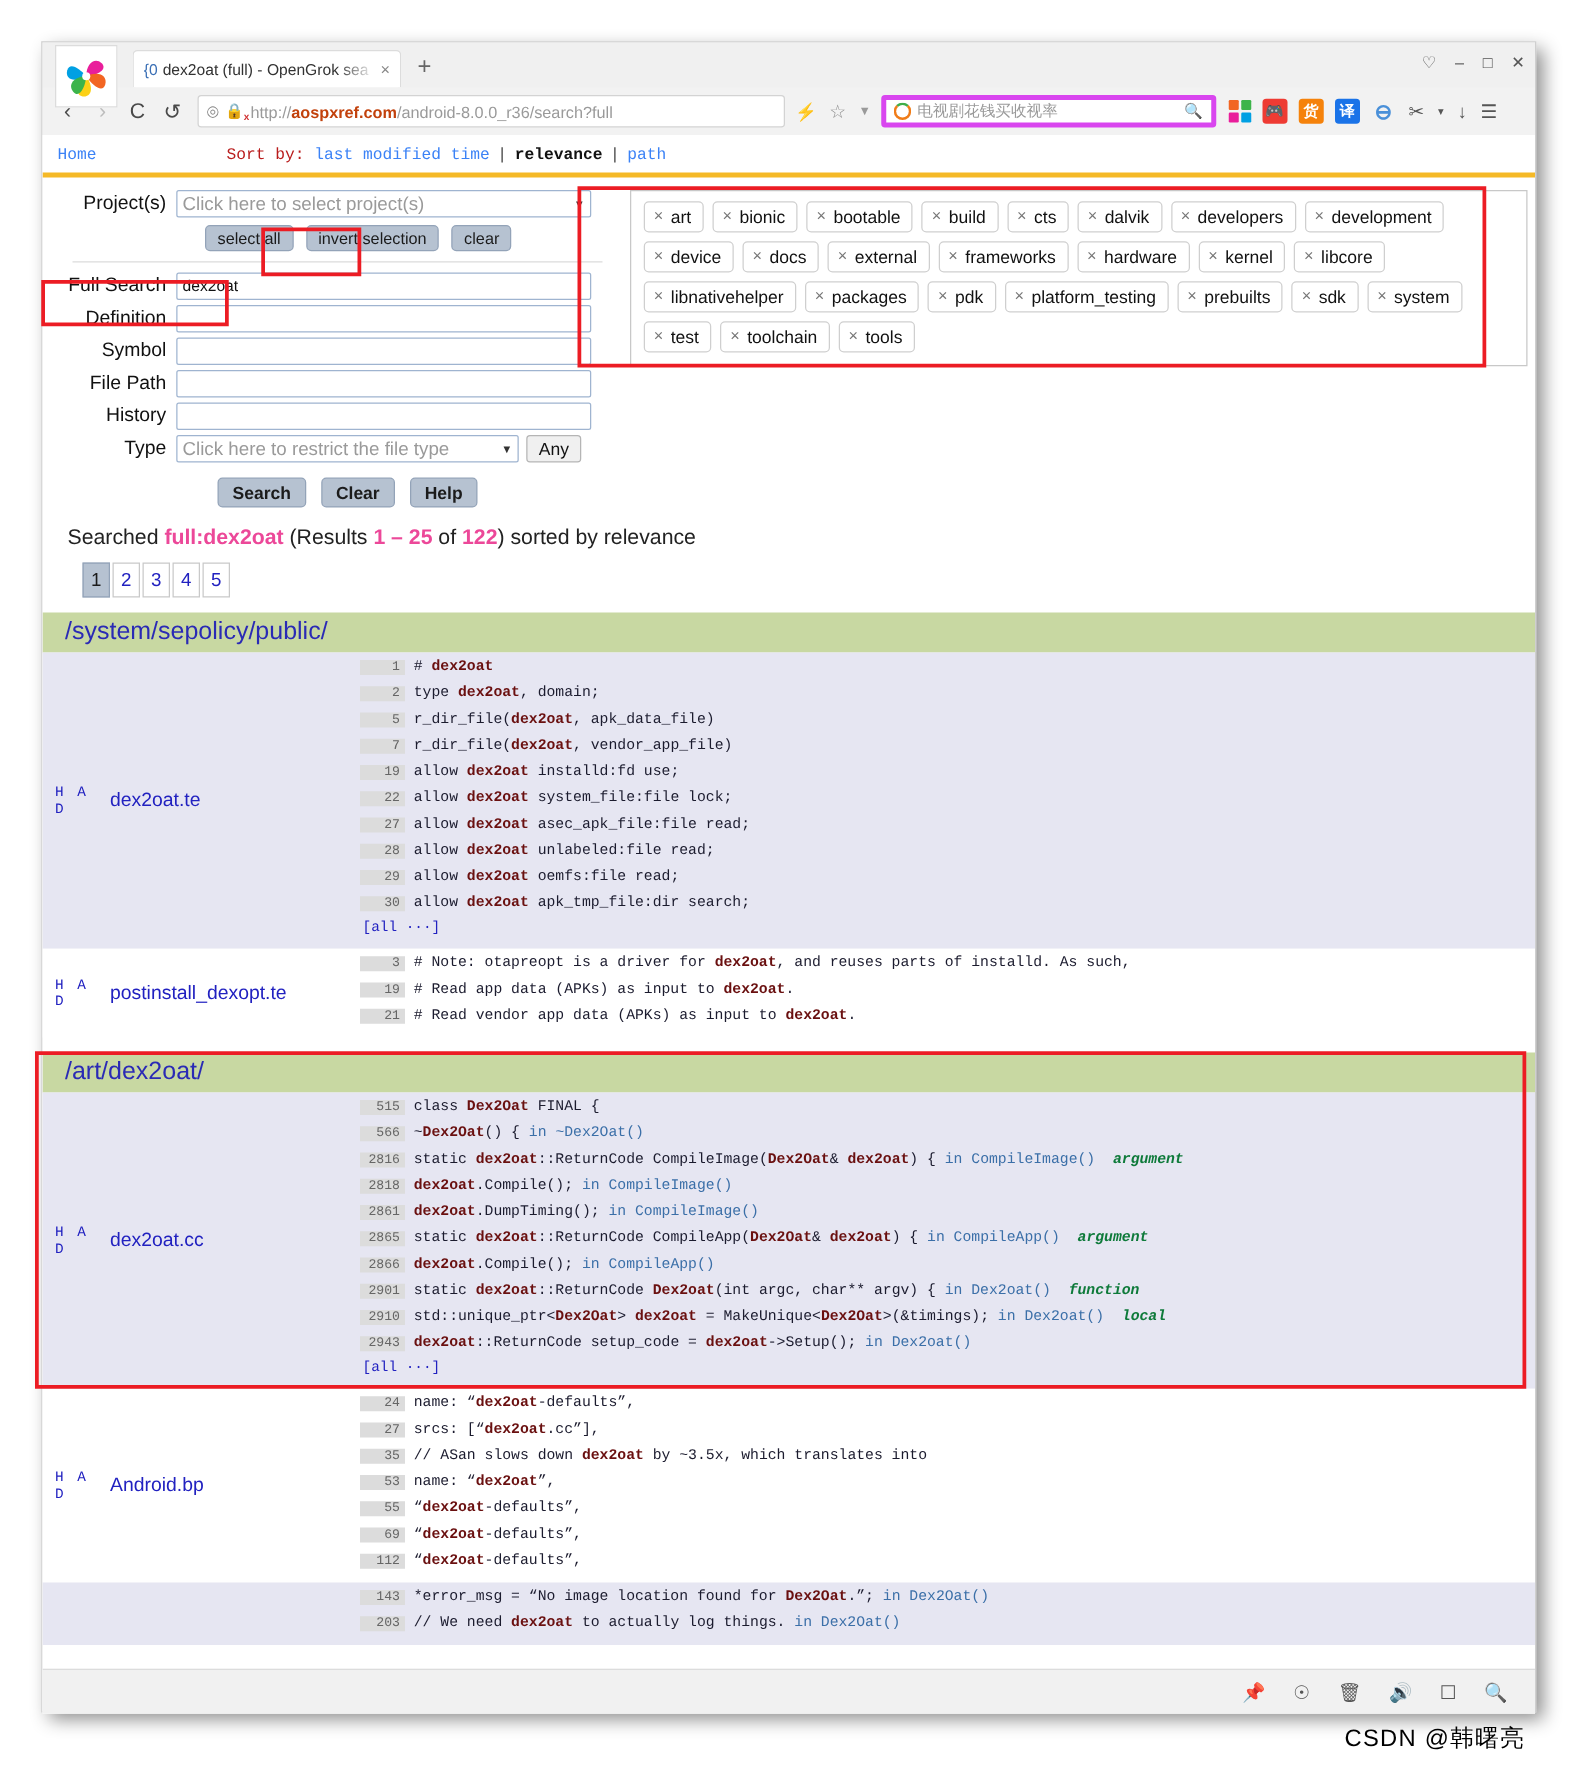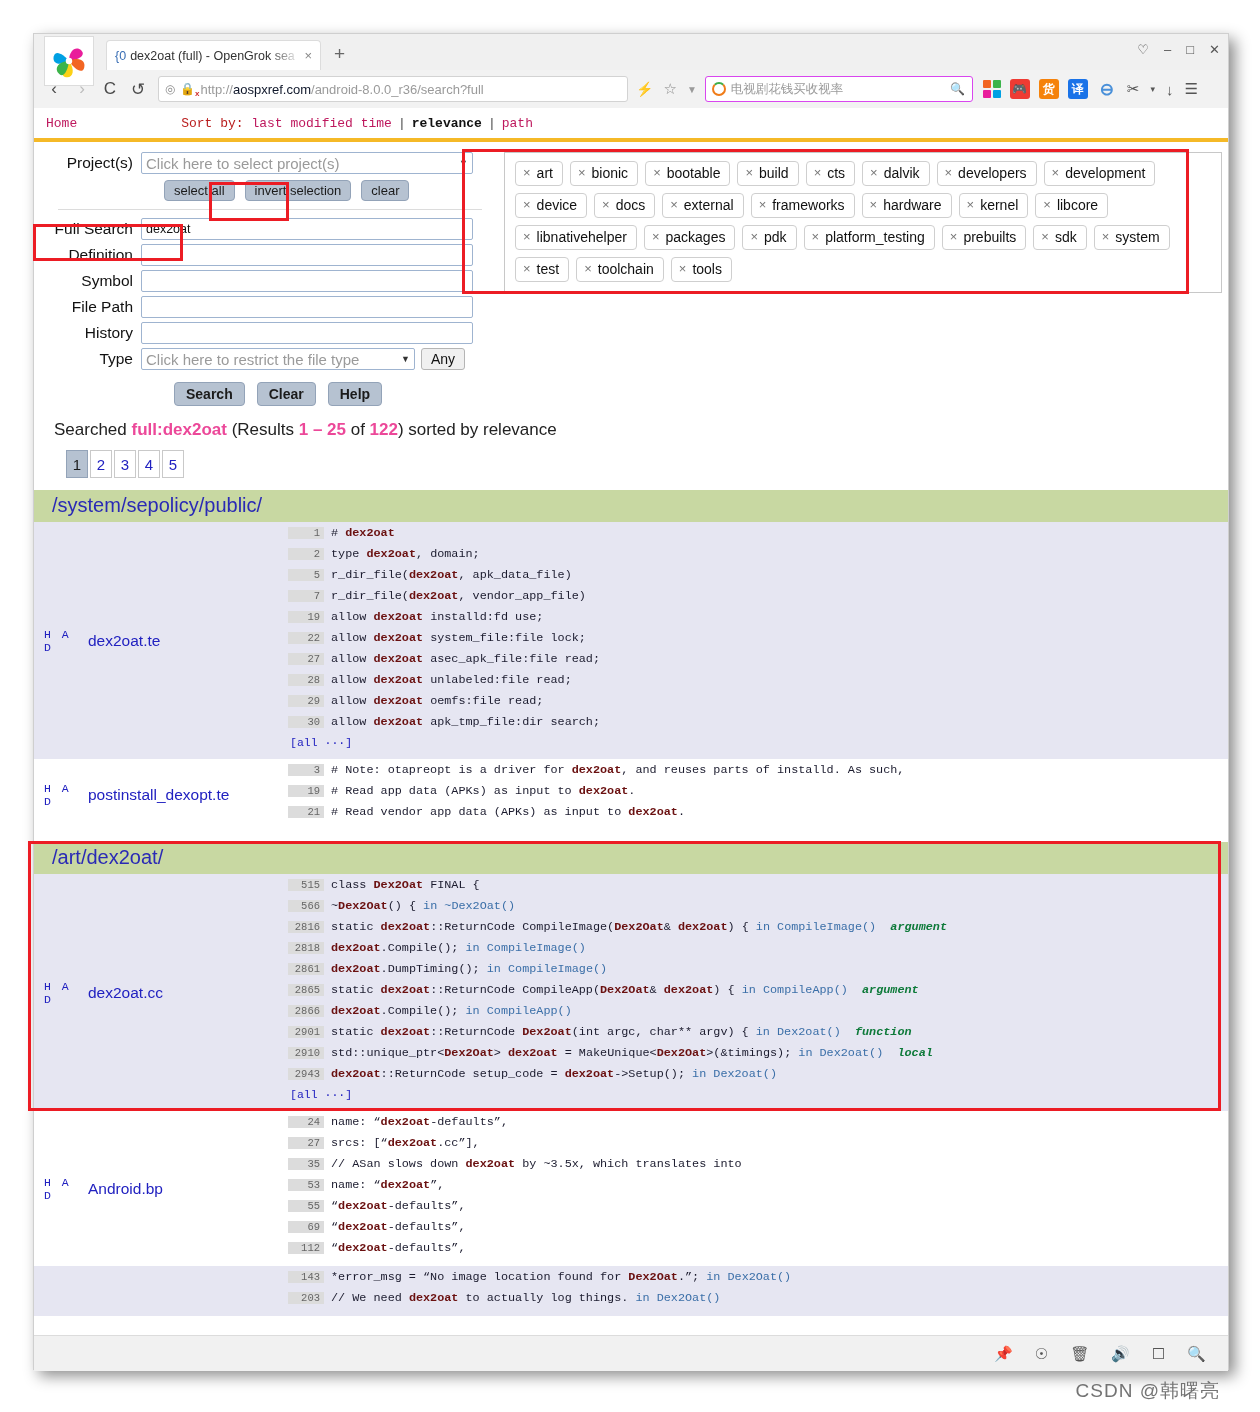--- a/index.html
+++ b/index.html
@@ -54,31 +54,31 @@
            display:flex; align-items:center; padding:0 6px; }
   .navbtn{ width:28px; height:28px; display:flex; align-items:center;
            justify-content:center; font-size:17px; color:#4a4a4a; cursor:pointer; }
   .navbtn.dim{ color:#bdbdbd; }
   .urlbar{
     flex:0 0 auto; width:470px; height:26px; margin-left:6px;
     background:#fff; border:1px solid #d3d3d3; border-radius:3px;
     display:flex; align-items:center; padding:0 6px; gap:5px; font-size:13px;
   }
   .url-text{ color:#9a9a9a; white-space:nowrap; overflow:hidden; }
-  .url-text b{ color:#0f172a; font-weight:400; }
+  .url-text b{ color:#c2410c; font-weight:700; }
   .shield-ico{ color:#8a8a8a; font-size:12px; }
   .lock-ico{ position:relative; color:#777; font-size:12px; }
   .lock-ico::after{ content:"x"; position:absolute; right:-4px; bottom:-2px;
     color:#d03030; font-size:8px; font-weight:700; }
   .bolt{ color:#9a9a9a; font-size:14px; margin-left:8px; cursor:pointer; }
   .star{ color:#8a8a8a; font-size:15px; margin-left:10px; cursor:pointer; }
   .caret{ color:#9a9a9a; font-size:10px; margin-left:10px; cursor:pointer; }
   .searchbox{
     width:268px; height:26px; margin-left:8px; background:#fff;
-    border:1px solid #d946ef; border-radius:3px;
+    border:4px solid #d946ef; border-radius:3px;
     display:flex; align-items:center; padding:0 6px; gap:5px; font-size:12.5px;
   }
   .search-logo{ width:14px; height:14px; border-radius:50%;
     border:2.5px solid #f07c18; border-top-color:#3fae49; flex:0 0 auto; }
   .searchbox .q{ color:#9a9a9a; flex:1; white-space:nowrap; overflow:hidden; }
   .mag{ color:#9a9a9a; font-size:12px; }
   .ext-icons{ display:flex; align-items:center; gap:9px; margin-left:10px; }
   .ext{ width:20px; height:20px; border-radius:3px; display:flex;
         align-items:center; justify-content:center; font-size:12px;
         color:#fff; cursor:pointer; font-weight:700; }
@@ -89,21 +89,21 @@
     font-size:15px; color:#555; }
   .right-icons span{ cursor:pointer; }
 
   
   .page{ position:relative; background:#ffffff; height:1263px; overflow:hidden; }
   .topbar{
     height:30px; display:flex; align-items:center;
     font-family:"Liberation Mono", monospace; font-size:13px; padding-left:12px;
     background:#fff; color:#111;
   }
-  .topbar a{ color:#be185d; text-decoration:none; cursor:pointer; }
+  .topbar a{ color:#3b82f6; text-decoration:none; cursor:pointer; }
   .topbar .sortlabel{ margin-left:104px; color:#b91c1c; }
   .topbar .sep{ color:#444; margin:0 6px; }
   .topbar b{ color:#111; }
   .accentbar{ height:4px; background:#f5b927; }
 
   
   .formwrap{ position:relative; padding:10px 0 0 0; }
   .formtable{ margin-left:12px; }
   .frow{ display:flex; align-items:center; margin-bottom:4px; }
   .flabel{ width:95px; text-align:right; padding-right:8px;
@@ -197,21 +197,21 @@
   .statusbar{
     position:absolute; left:0; bottom:0; width:100%; height:36px;
     background:#f1f1f1; border-top:1px solid #dcdcdc;
     display:flex; align-items:center; justify-content:flex-end;
     gap:22px; padding-right:22px; font-size:15px; color:#555;
   }
   .statusbar span{ cursor:pointer; }
 
   .watermark{
     position:absolute; right:40px; bottom:8px;
-    font-size:19px; color:#737373; letter-spacing:1px;
+    font-size:19px; color:#000000; letter-spacing:1px;
   }
 </style>
 </head>
 <body>
 
 <div id="browser-window">
 
   <div class="tabstrip">
     <div class="favicon-box">
       <svg width="38" height="38" viewBox="0 0 40 40">

